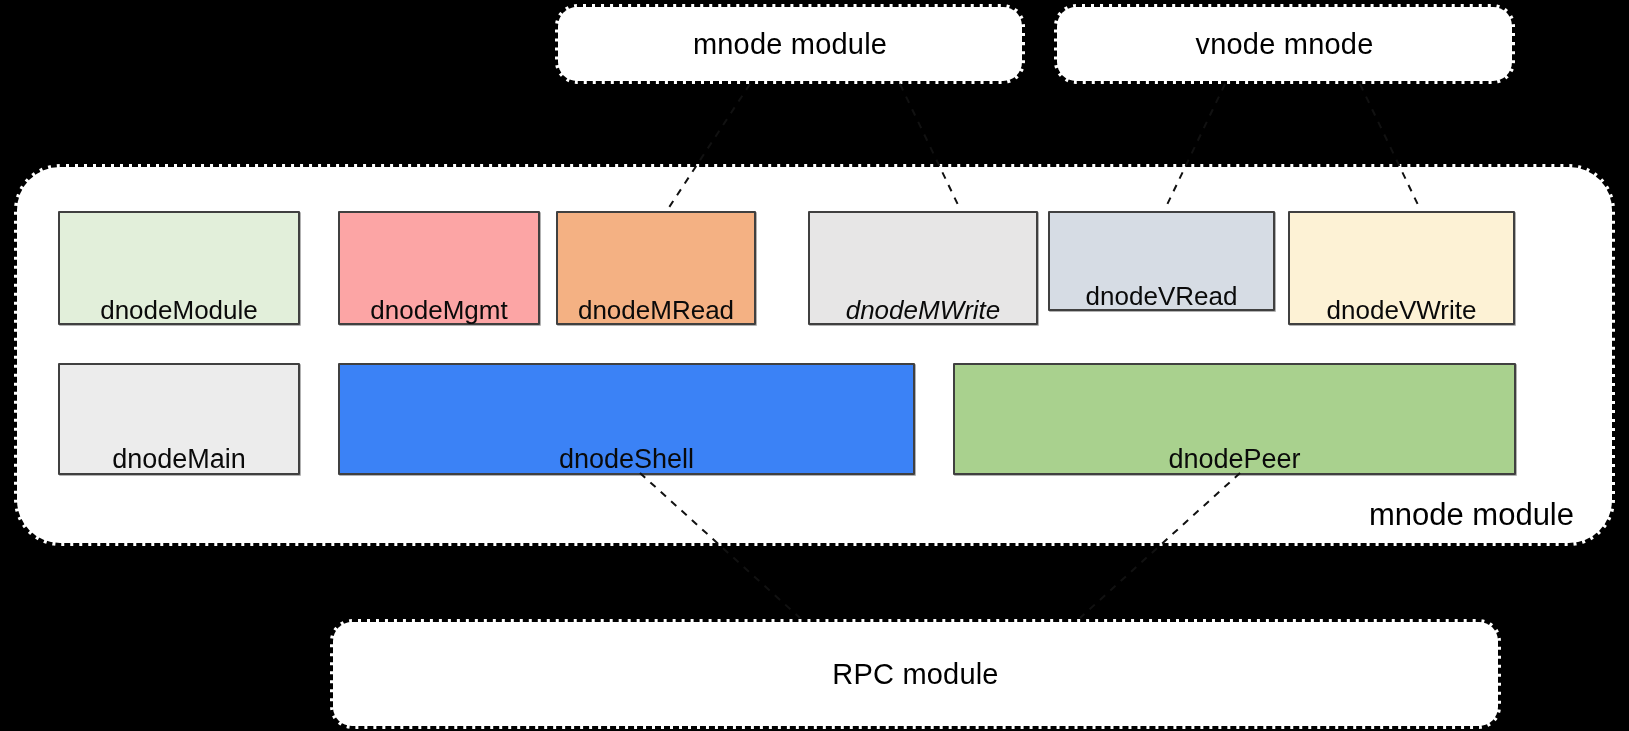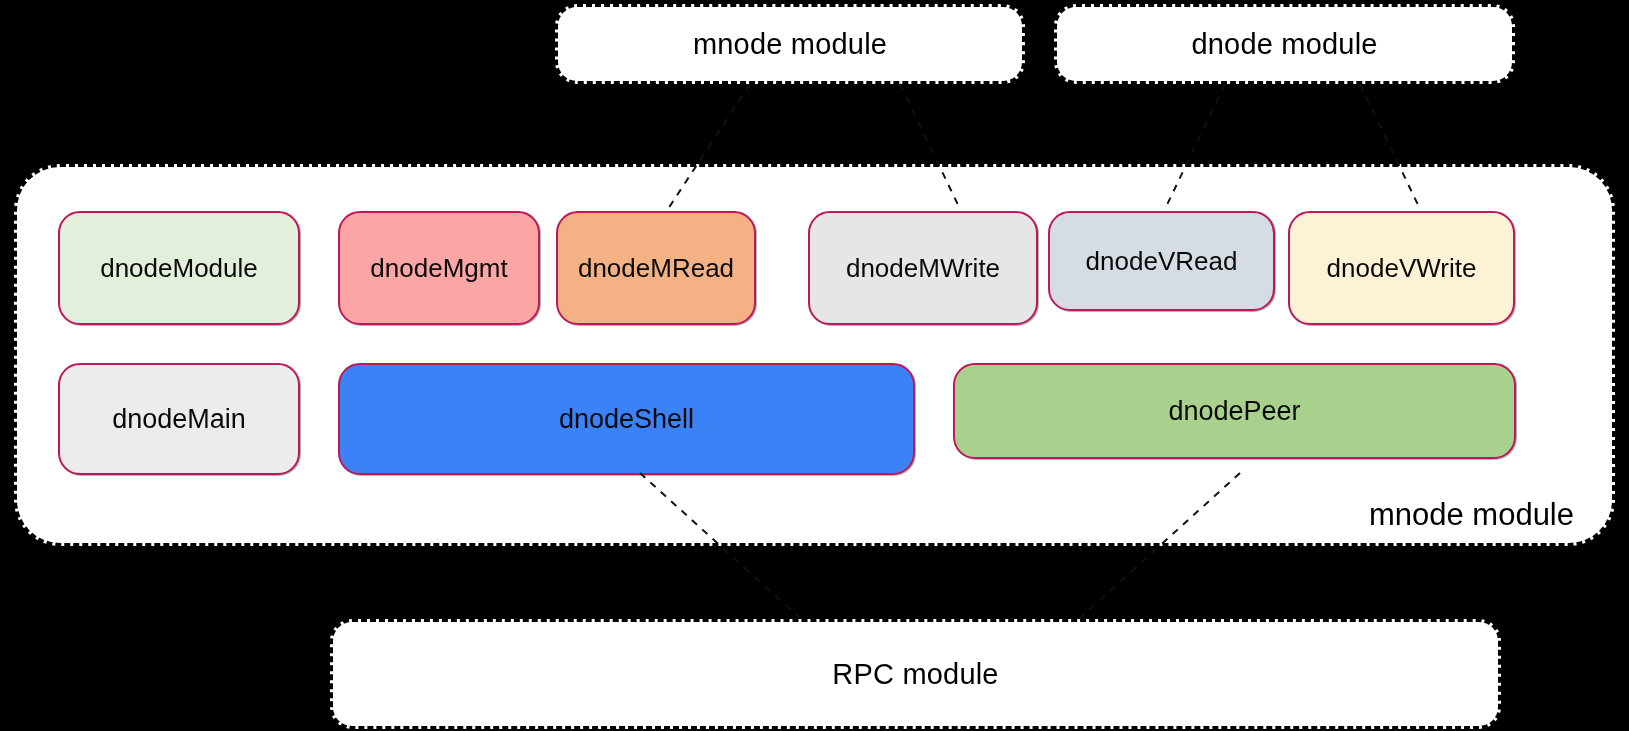--- a/index.html
+++ b/index.html
@@ -61,24 +61,24 @@
     font-size: 31px;
     color: #000000;
     white-space: nowrap;
     z-index: 8;
   }
 
   
   .comp {
     position: absolute;
     box-sizing: border-box;
-    border: 2px solid #be185d;
-    border-radius: 22px;
+    border: 2px solid #404040;
+    border-radius: 1px;
     display: flex;
-    align-items: center;
+    align-items: flex-end;
     justify-content: center;
     z-index: 7;
     box-shadow: 1px 1px 0 rgba(0,0,0,.30);
   }
   .comp-label {
     font-size: 26px;
     color: #0a0a0a;
     white-space: nowrap;
     line-height: 1;
   }
@@ -98,51 +98,51 @@
       <line x1="640" y1="473" x2="800" y2="618"></line>
       <line x1="1240" y1="473" x2="1080" y2="618"></line>
     </g>
   </svg>
 
   <div class="module-shell peer-box" id="mnode-module">
     <span class="module-title">mnode module</span>
   </div>
 
   <div class="module-shell peer-box" id="vnode-module">
-    <span class="module-title">dnode module</span>
+    <span class="module-title">vnode mnode</span>
   </div>
 
   <div class="module-shell" id="dnode-module">
 
     <div class="comp" style="left:41px;  top:44px; width:242px; height:114px; background:#e2efda;">
       <span class="comp-label">dnodeModule</span>
     </div>
     <div class="comp" style="left:321px; top:44px; width:202px; height:114px; background:#fca5a5;">
       <span class="comp-label">dnodeMgmt</span>
     </div>
     <div class="comp" style="left:539px; top:44px; width:200px; height:114px; background:#f4b183;">
       <span class="comp-label">dnodeMRead</span>
     </div>
-    <div class="comp" style="left:791px; top:44px; width:230px; height:114px; background:#e7e6e6;">
+    <div class="comp" style="left:791px; top:44px; width:230px; height:114px; background:#e7e6e6;font-style:italic;">
       <span class="comp-label">dnodeMWrite</span>
     </div>
     <div class="comp" style="left:1031px; top:44px; width:227px; height:100px; background:#d6dce4;">
       <span class="comp-label">dnodeVRead</span>
     </div>
     <div class="comp" style="left:1271px; top:44px; width:227px; height:114px; background:#fdf2d5;">
       <span class="comp-label">dnodeVWrite</span>
     </div>
 
     <div class="comp big" style="left:41px;  top:196px; width:242px; height:112px; background:#ececec;">
       <span class="comp-label">dnodeMain</span>
     </div>
     <div class="comp big" style="left:321px; top:196px; width:577px; height:112px; background:#3b82f6;">
       <span class="comp-label">dnodeShell</span>
     </div>
-    <div class="comp big" style="left:936px; top:196px; width:563px; height:96px; background:#a9d18e;">
+    <div class="comp big" style="left:936px; top:196px; width:563px; height:112px; background:#a9d18e;">
       <span class="comp-label">dnodePeer</span>
     </div>
 
     <div id="dnode-module-label">mnode module</div>
   </div>
 
   <div class="module-shell peer-box" id="rpc-module">
     <span class="module-title">RPC module</span>
   </div>
 

